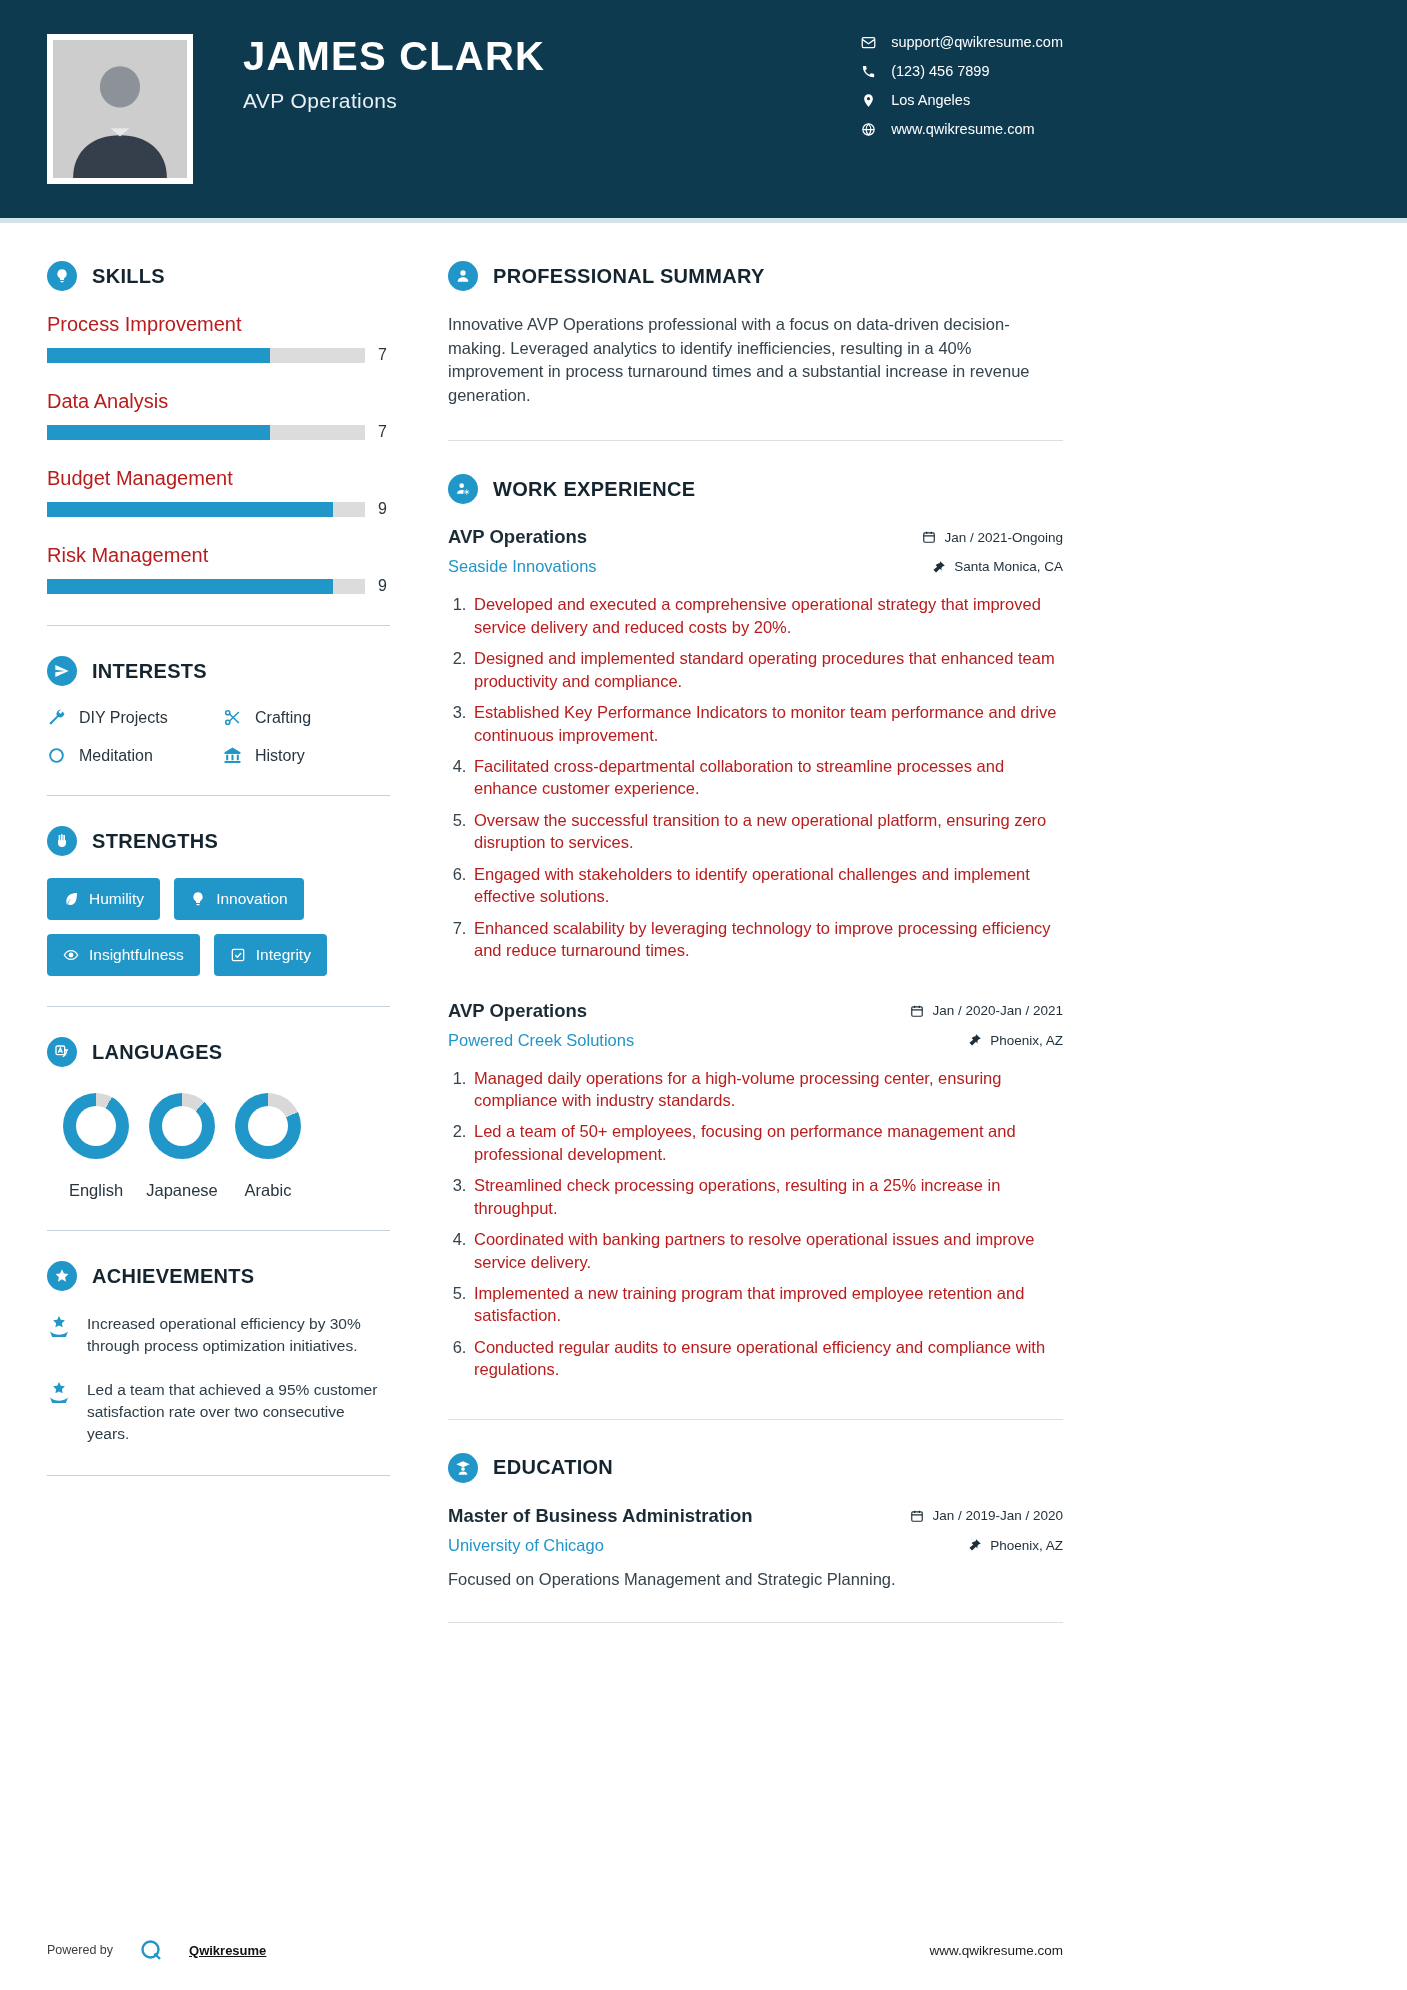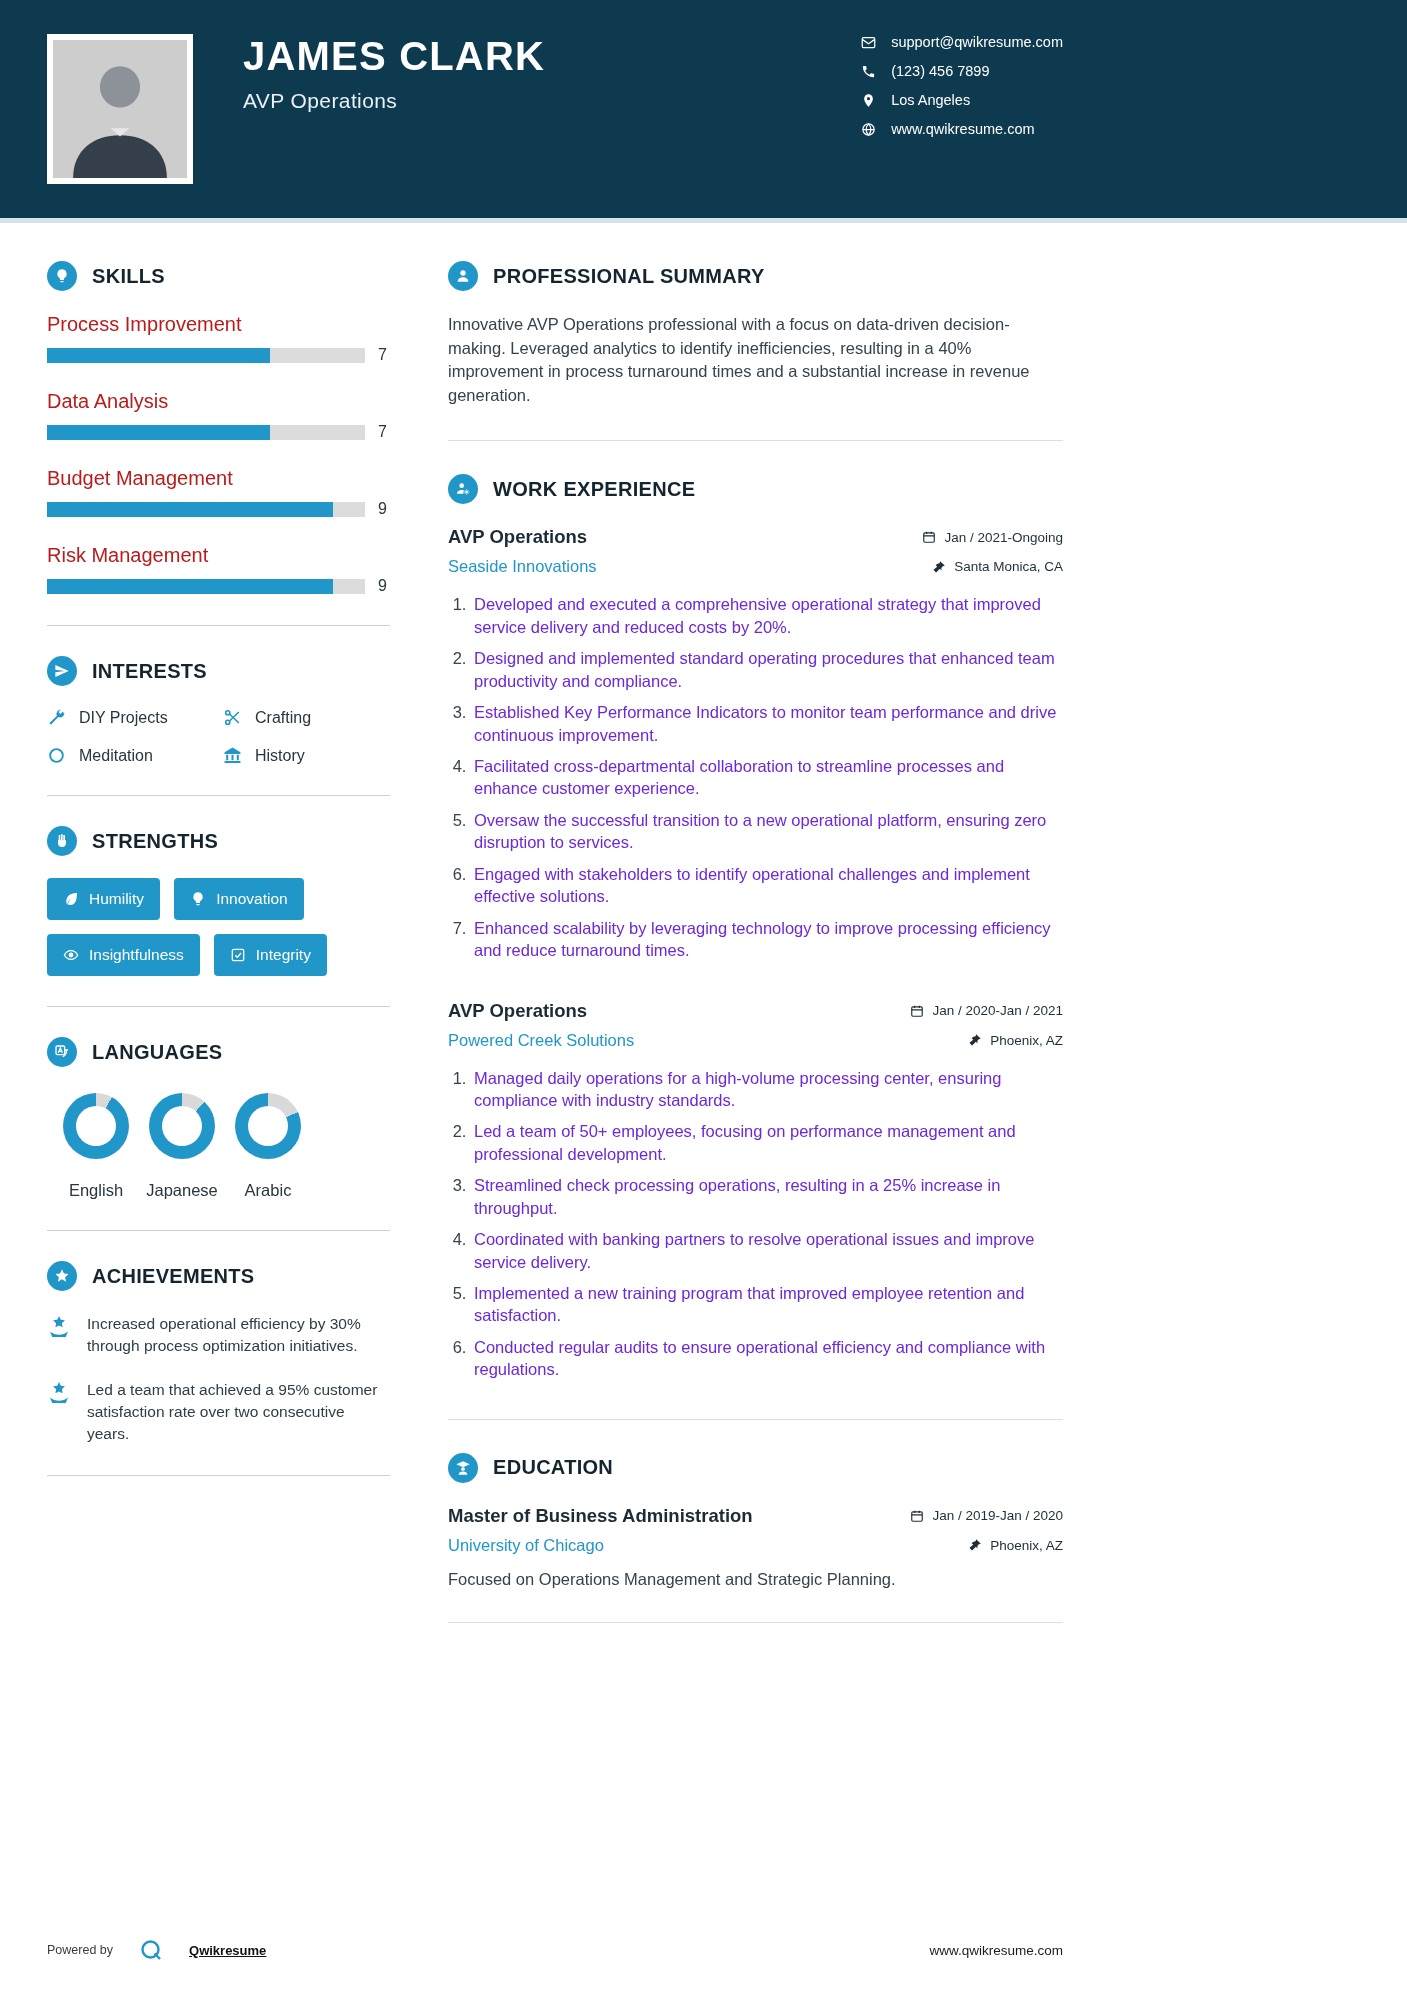--- a/index.html
+++ b/index.html
@@ -74,21 +74,21 @@
   .main-div{border:none;border-top:1px solid #d8e0e5;margin:33px 0}
   .job{margin-bottom:38px}
   .job-row{display:flex;justify-content:space-between;align-items:center}
   .job-row + .job-row{margin-top:9px}
   .job-title{font-size:18.5px;font-weight:700;color:#1c2c37}
   .company{font-size:16.5px;color:var(--accent,#2196c9)}
   .meta{display:flex;align-items:center;gap:8px;font-size:13.5px;color:#1f2f3a;white-space:nowrap}
   .meta-icon{width:14px;height:14px;color:#1f2f3a;flex:none}
   .meta-icon svg{width:100%;height:100%}
   .bullets{margin-top:17px;padding-left:23px}
-  .bullet{font-size:16.5px;line-height:1.36;color:#6d28d9;margin-bottom:9px;padding-left:3px}
+  .bullet{font-size:16.5px;line-height:1.36;color:#b91c1c;margin-bottom:9px;padding-left:3px}
   .bullet::marker{color:#35434d}
   .edu-desc{margin-top:15px;font-size:16.5px;color:#35434d}
 
   
   .footer{position:absolute;left:47px;bottom:28px;width:1016px;display:flex;align-items:center;gap:26px}
   .powered{font-size:12.5px;color:#3c3c3c}
   .logo{width:24px;height:24px;color:var(--accent,#2196c9)}
   .logo svg{width:100%;height:100%}
   .brand{font-size:13px;color:#111;text-decoration:underline;font-weight:700}
   .site{margin-left:auto;font-size:13.5px;color:#1e1e1e}

